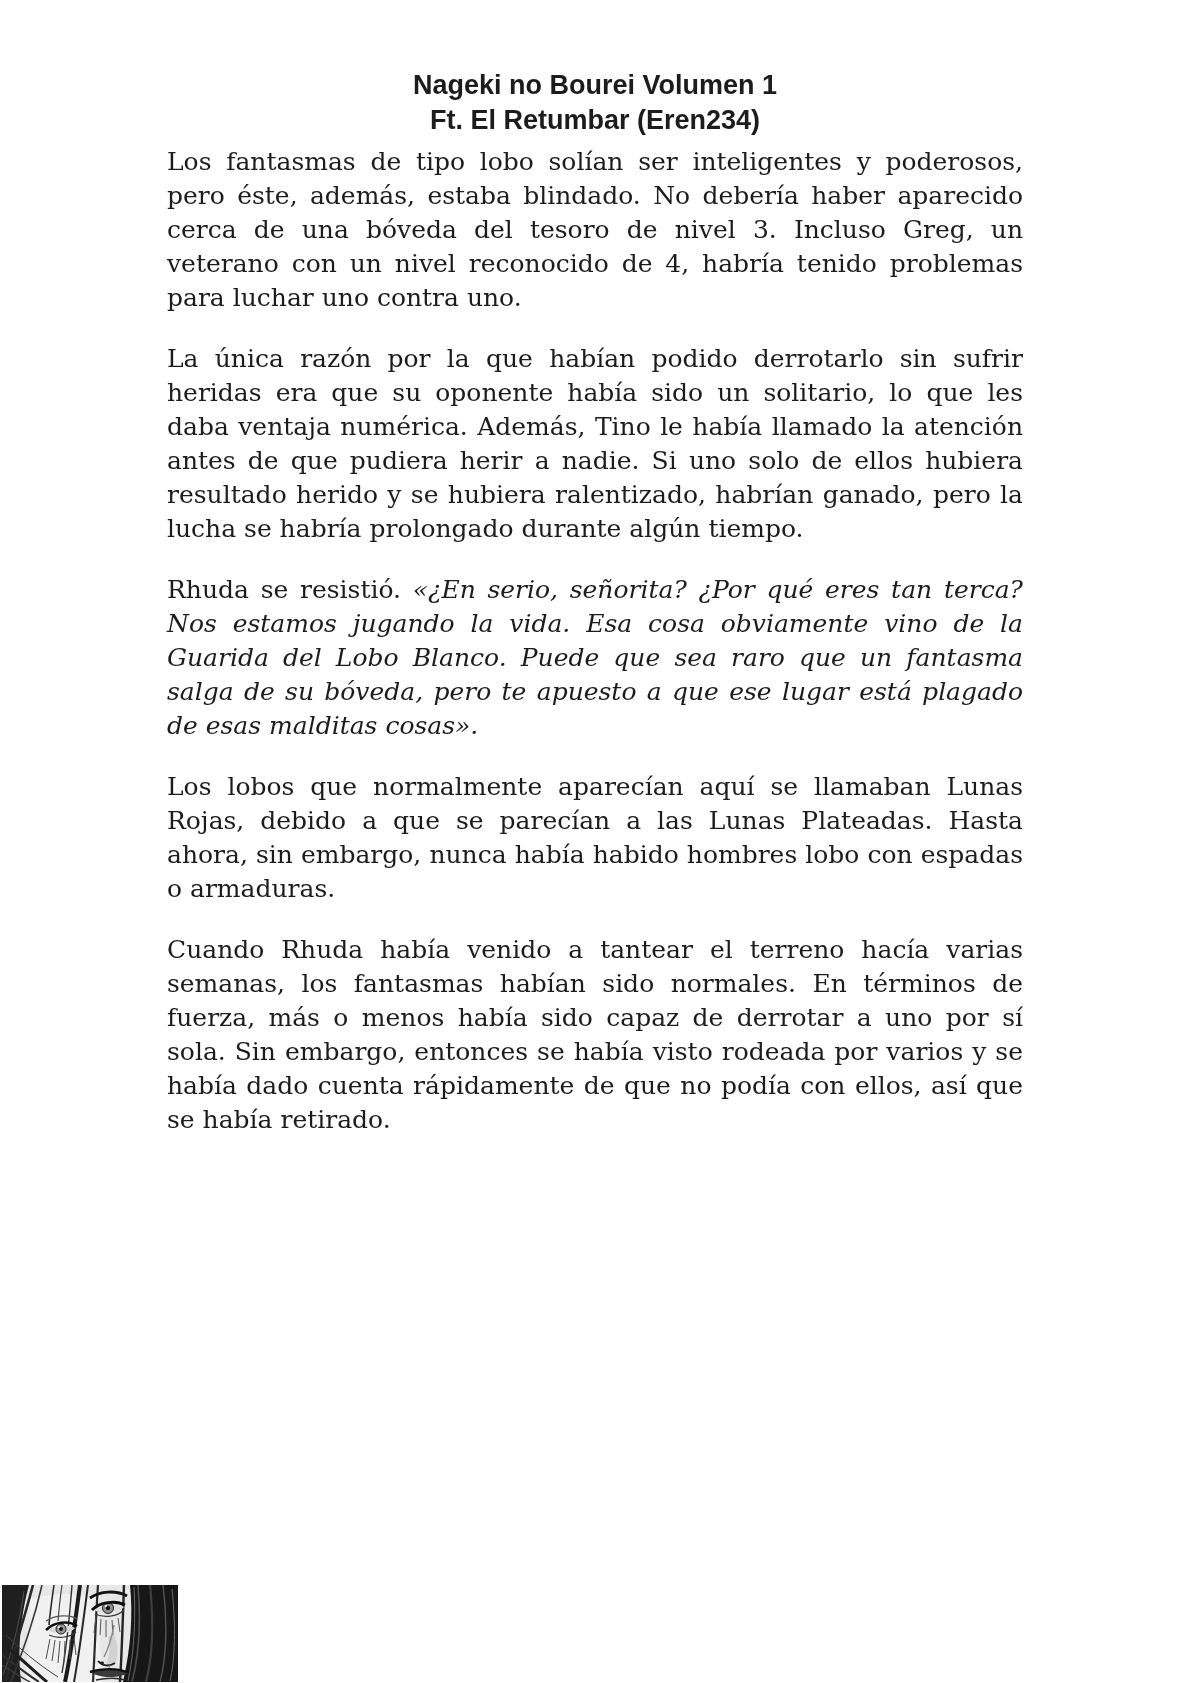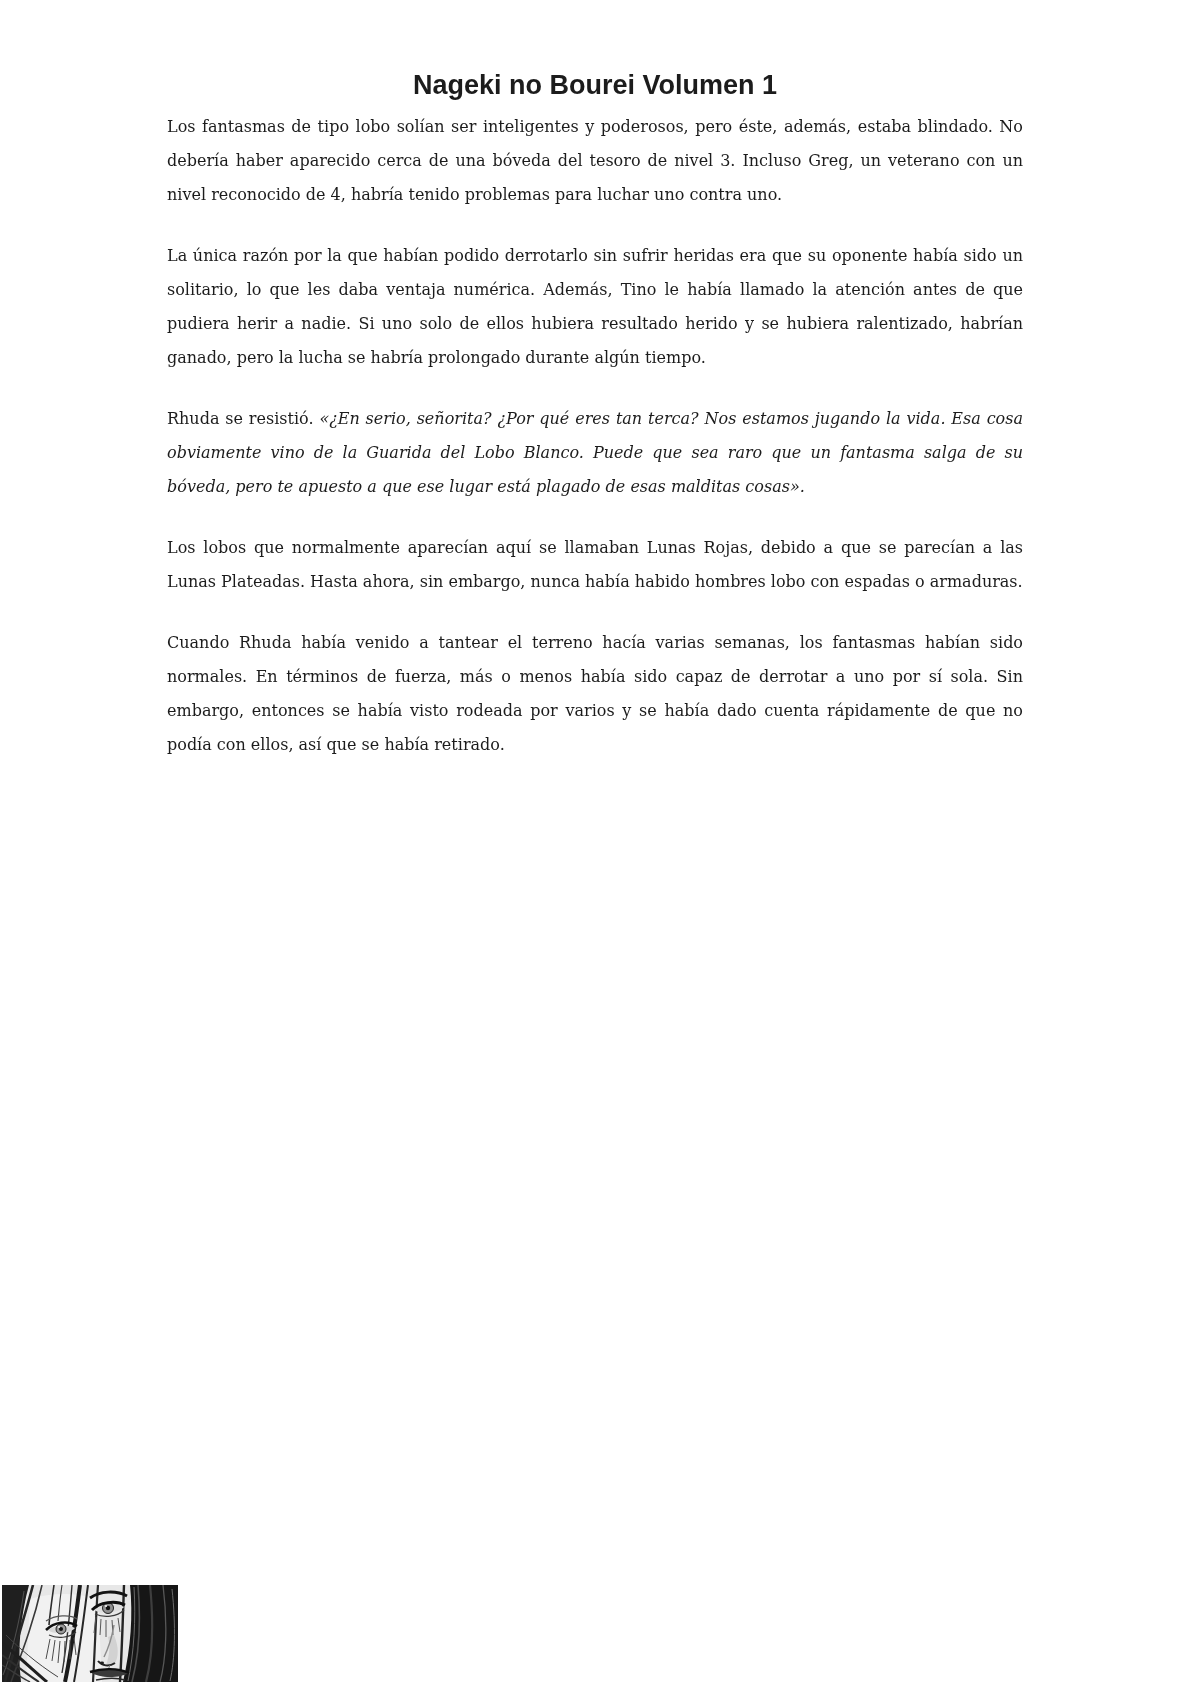--- a/index.html
+++ b/index.html
@@ -16,21 +16,21 @@
     font-family: "Liberation Sans", sans-serif;
     font-size: 27px;
     line-height: 35px;
     font-weight: 600;
     color: #1c1c1c;
   }
   .content {
     margin: 7px 167px 0 167px;
     text-align: justify;
     font-family: "DejaVu Serif", serif;
-    font-size: 16px;
+    font-size: 25px;
     line-height: 34px;
     color: #1c1c1c;
   }
   .content p { margin: 0 0 27px 0; }
   .content em { font-style: italic; }
   .face-image {
     position: absolute;
     left: 2px;
     top: 1585px;
     width: 176px;
@@ -38,20 +38,21 @@
     display: block;
   }
 </style>
 </head>
 <body>
 
 <div class="page">
 
   <div class="title-block">
     <div>Nageki no Bourei Volumen 1</div>
+    <div>Ft. El Retumbar (Eren234)</div>
   </div>
 
   <div class="content">
     <p><span>Los fantasmas de tipo lobo solían ser inteligentes y poderosos, pero éste, además, estaba blindado. No debería haber aparecido cerca de una bóveda del tesoro de nivel 3. Incluso Greg, un veterano con un nivel reconocido de 4, habría tenido problemas para luchar uno contra uno.</span></p>
     <p><span>La única razón por la que habían podido derrotarlo sin sufrir heridas era que su oponente había sido un solitario, lo que les daba ventaja numérica. Además, Tino le había llamado la atención antes de que pudiera herir a nadie. Si uno solo de ellos hubiera resultado herido y se hubiera ralentizado, habrían ganado, pero la lucha se habría prolongado durante algún tiempo.</span></p>
     <p><span>Rhuda se resistió. </span><em>«¿En serio, señorita? ¿Por qué eres tan terca? Nos estamos jugando la vida. Esa cosa obviamente vino de la Guarida del Lobo Blanco. Puede que sea raro que un fantasma salga de su bóveda, pero te apuesto a que ese lugar está plagado de esas malditas cosas».</em></p>
     <p><span>Los lobos que normalmente aparecían aquí se llamaban Lunas Rojas, debido a que se parecían a las Lunas Plateadas. Hasta ahora, sin embargo, nunca había habido hombres lobo con espadas o armaduras.</span></p>
     <p><span>Cuando Rhuda había venido a tantear el terreno hacía varias semanas, los fantasmas habían sido normales. En términos de fuerza, más o menos había sido capaz de derrotar a uno por sí sola. Sin embargo, entonces se había visto rodeada por varios y se había dado cuenta rápidamente de que no podía con ellos, así que se había retirado.</span></p>
   </div>
 

